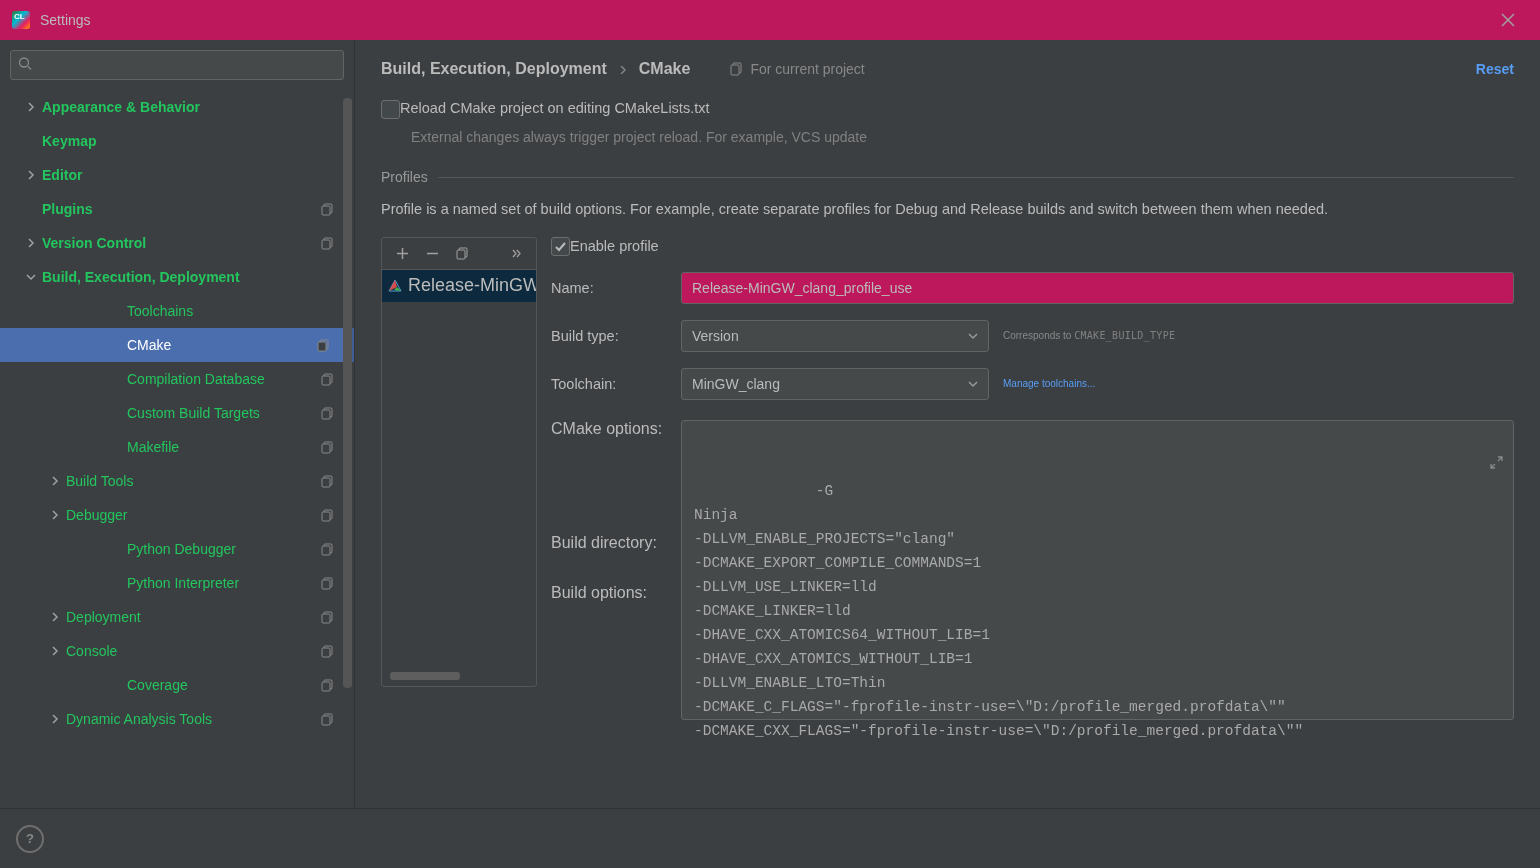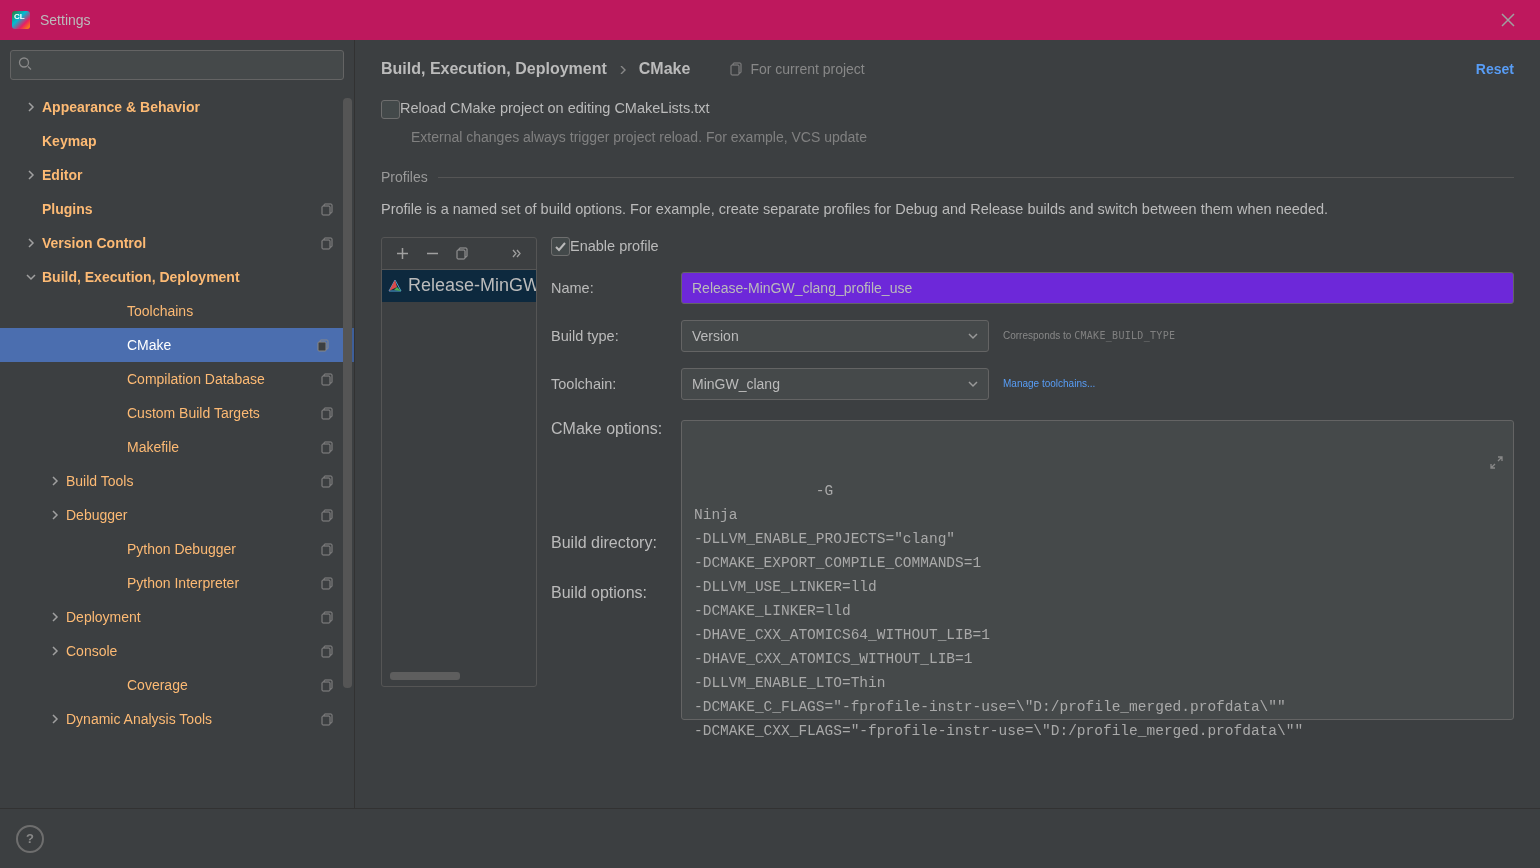--- a/index.html
+++ b/index.html
@@ -87,21 +87,21 @@
 .tree {
   flex: 1;
   overflow-y: auto;
 }
 .tree-item {
   display: flex;
   align-items: center;
   height: 34px;
   padding-right: 18px;
   cursor: pointer;
-  color: #fdba74;
+  color: #22c55e;
   font-size: 14px;
 }
 .tree-item.bold { font-weight: 600; }
 .tree-item.selected {
   background: #4b6eaf;
   color: #ffffff;
   border-right: 4px solid #3e5f9a;
 }
 .tree-label { flex: 1; }
 .arrow {
@@ -293,21 +293,21 @@
 .form-row {
   display: flex;
   align-items: center;
 }
 .form-label {
   width: 130px;
   font-size: 14.5px;
   color: #bbbbbb;
 }
 .text-input {
-  background: #6d28d9;
+  background: #be185d;
   border: 1px solid #646464;
   border-radius: 3px;
   height: 32px;
   padding: 0 10px;
   color: #bbbbbb;
   font-size: 14px;
   flex: 1;
 }
 .select {
   background: #45494a;

